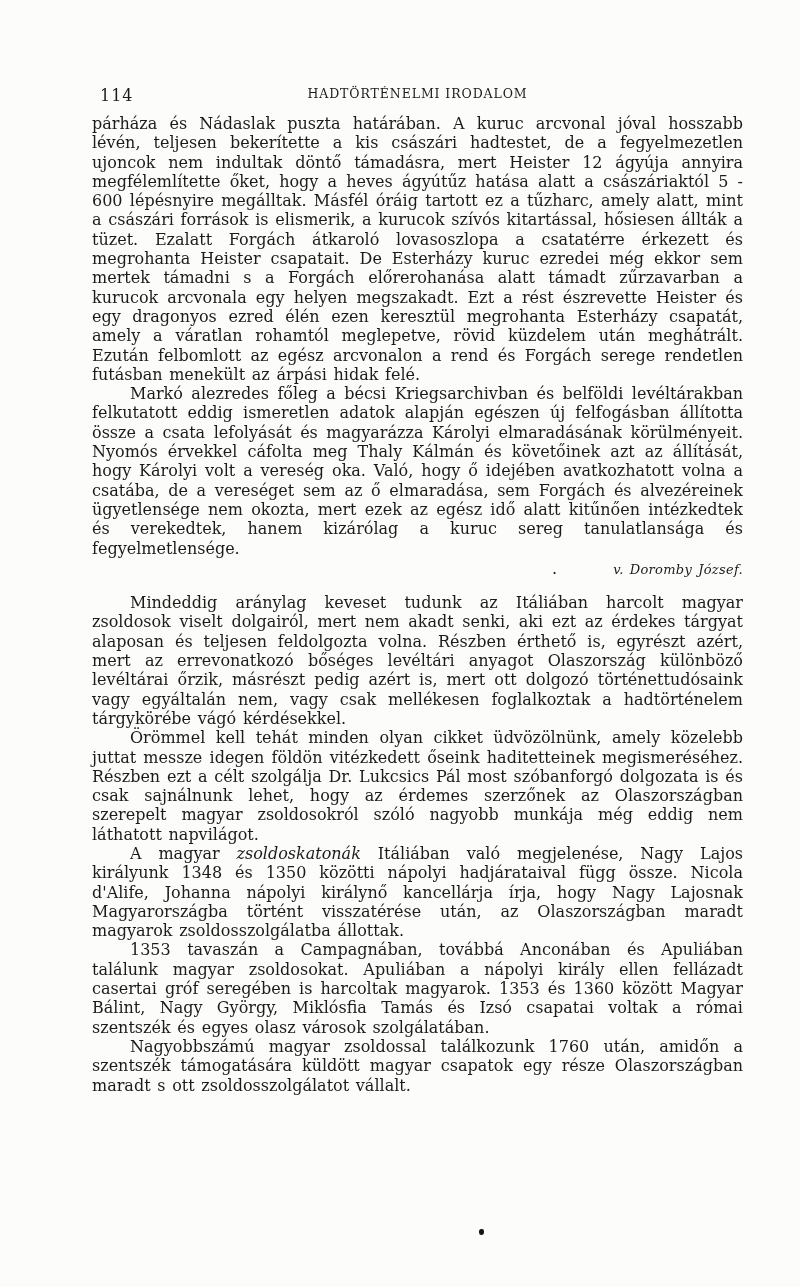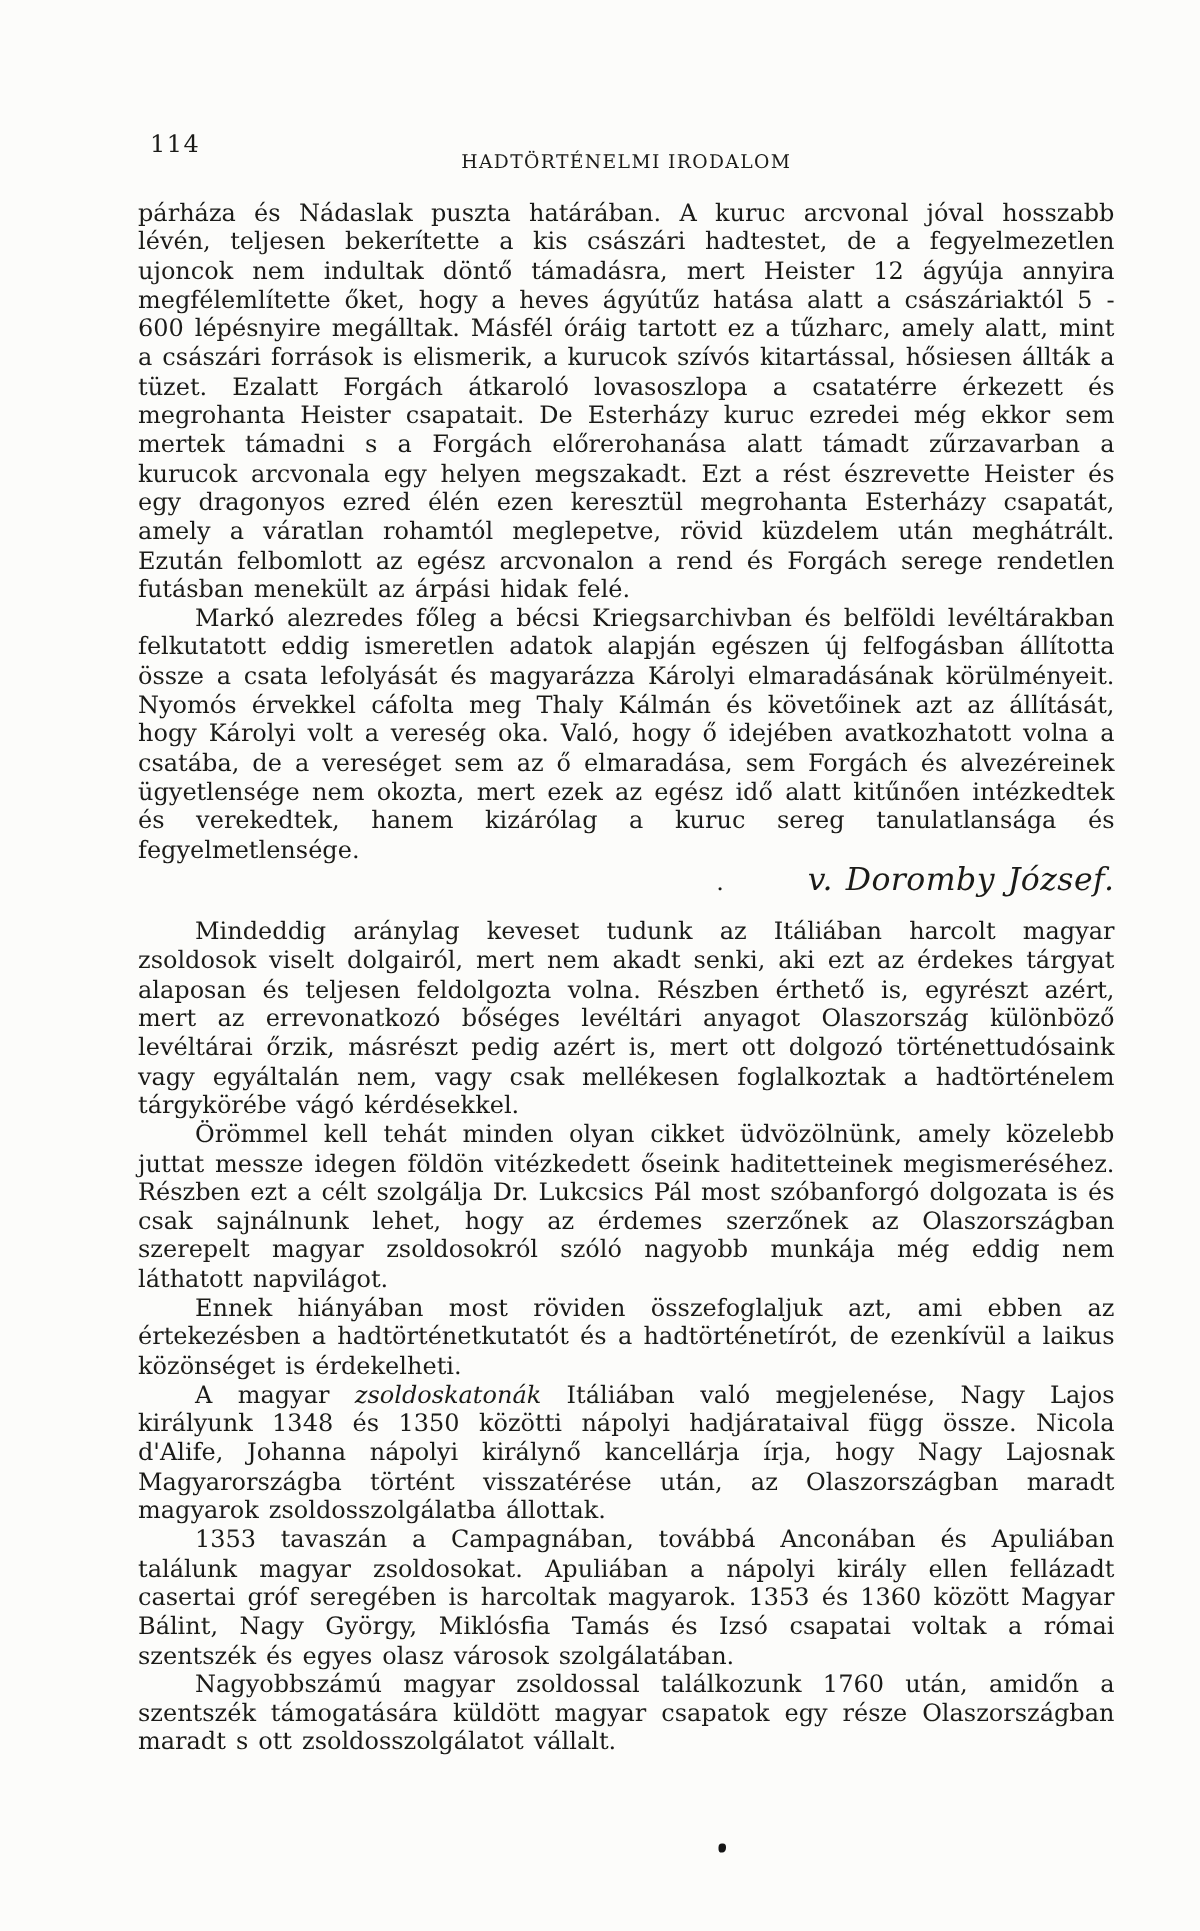--- a/index.html
+++ b/index.html
@@ -27,30 +27,30 @@
     position: absolute;
     left: 8px;
     top: 0;
     font-size: 16px;
     letter-spacing: 1px;
   }
   .running-title {
     position: absolute;
     left: 0;
     right: 0;
-    top: 14px;
+    top: 0;
     text-align: center;
     font-size: 12.5px;
     letter-spacing: 0.9px;
     font-weight: normal;
   }
   .content {
     position: absolute;
     left: 92px;
-    top: 132px;
+    top: 114px;
     width: 651px;
     font-size: 16px;
     line-height: 19.3px;
     text-align: justify;
     word-spacing: 1.6px;
   }
   .content p {
     margin: 0;
     text-indent: 38px;
   }
@@ -62,21 +62,21 @@
     justify-content: flex-end;
     align-items: baseline;
     font-style: italic;
     margin-top: 1px;
   }
   .sig-dot {
     font-style: normal;
     margin-right: 56px;
   }
   .attribution {
-    font-size: 21px;
+    font-size: 13px;
     letter-spacing: 0.3px;
   }
   .review-heading {
     margin-top: 26px !important;
     text-indent: 0 !important;
     line-height: 20px;
   }
   .review-heading .author {
     font-weight: bold;
     letter-spacing: 0.4px;
@@ -117,21 +117,20 @@
     <div class="attribution-row">
       <span class="sig-dot">.</span>
       <span class="attribution">v. Doromby József.</span>
     </div>
 
 
     <p class="first-body">Mindeddig aránylag keveset tudunk az Itáliában harcolt magyar zsoldosok viselt dolgairól, mert nem akadt senki, aki ezt az érdekes tárgyat alaposan és teljesen feldolgozta volna. Részben érthető is, egyrészt azért, mert az errevonatkozó bőséges levéltári anyagot Olaszország különböző levéltárai őrzik, másrészt pedig azért is, mert ott dolgozó történettudósaink vagy egyáltalán nem, vagy csak mellékesen foglalkoztak a hadtörténelem tárgykörébe vágó kérdésekkel.</p>
 
     <p>Örömmel kell tehát minden olyan cikket üdvözölnünk, amely közelebb juttat messze idegen földön vitézkedett őseink haditetteinek megismeréséhez. Részben ezt a célt szolgálja Dr. Lukcsics Pál most szóbanforgó dolgozata is és csak sajnálnunk lehet, hogy az érdemes szerzőnek az Olaszországban szerepelt magyar zsoldosokról szóló nagyobb munkája még eddig nem láthatott napvilágot.</p>
 
-    <p>Ennek hiányában most röviden összefoglaljuk azt, ami ebben az értekezésben a hadtörténetkutatót és a hadtörténetírót, de ezenkívül a laikus közönséget is érdekelheti.</p>
 
     <p><span>A magyar </span><span class="title-italic" style="font-style:italic;">zsoldoskatonák</span><span> Itáliában való megjelenése, Nagy Lajos királyunk 1348 és 1350 közötti nápolyi hadjárataival függ össze. Nicola d'Alife, Johanna nápolyi királynő kancellárja írja, hogy Nagy Lajosnak Magyarországba történt visszatérése után, az Olaszországban maradt magyarok zsoldosszolgálatba állottak.</span></p>
 
     <p>1353 tavaszán a Campagnában, továbbá Anconában és Apuliában találunk magyar zsoldosokat. Apuliában a nápolyi király ellen fellázadt casertai gróf seregében is harcoltak magyarok. 1353 és 1360 között Magyar Bálint, Nagy György, Miklósfia Tamás és Izsó csapatai voltak a római szentszék és egyes olasz városok szolgálatában.</p>
 
     <p>Nagyobbszámú magyar zsoldossal találkozunk 1760 után, amidőn a szentszék támogatására küldött magyar csapatok egy része Olaszországban maradt s ott zsoldosszolgálatot vállalt.</p>
 
   </div>
 
   <div class="ink-speck"></div>

